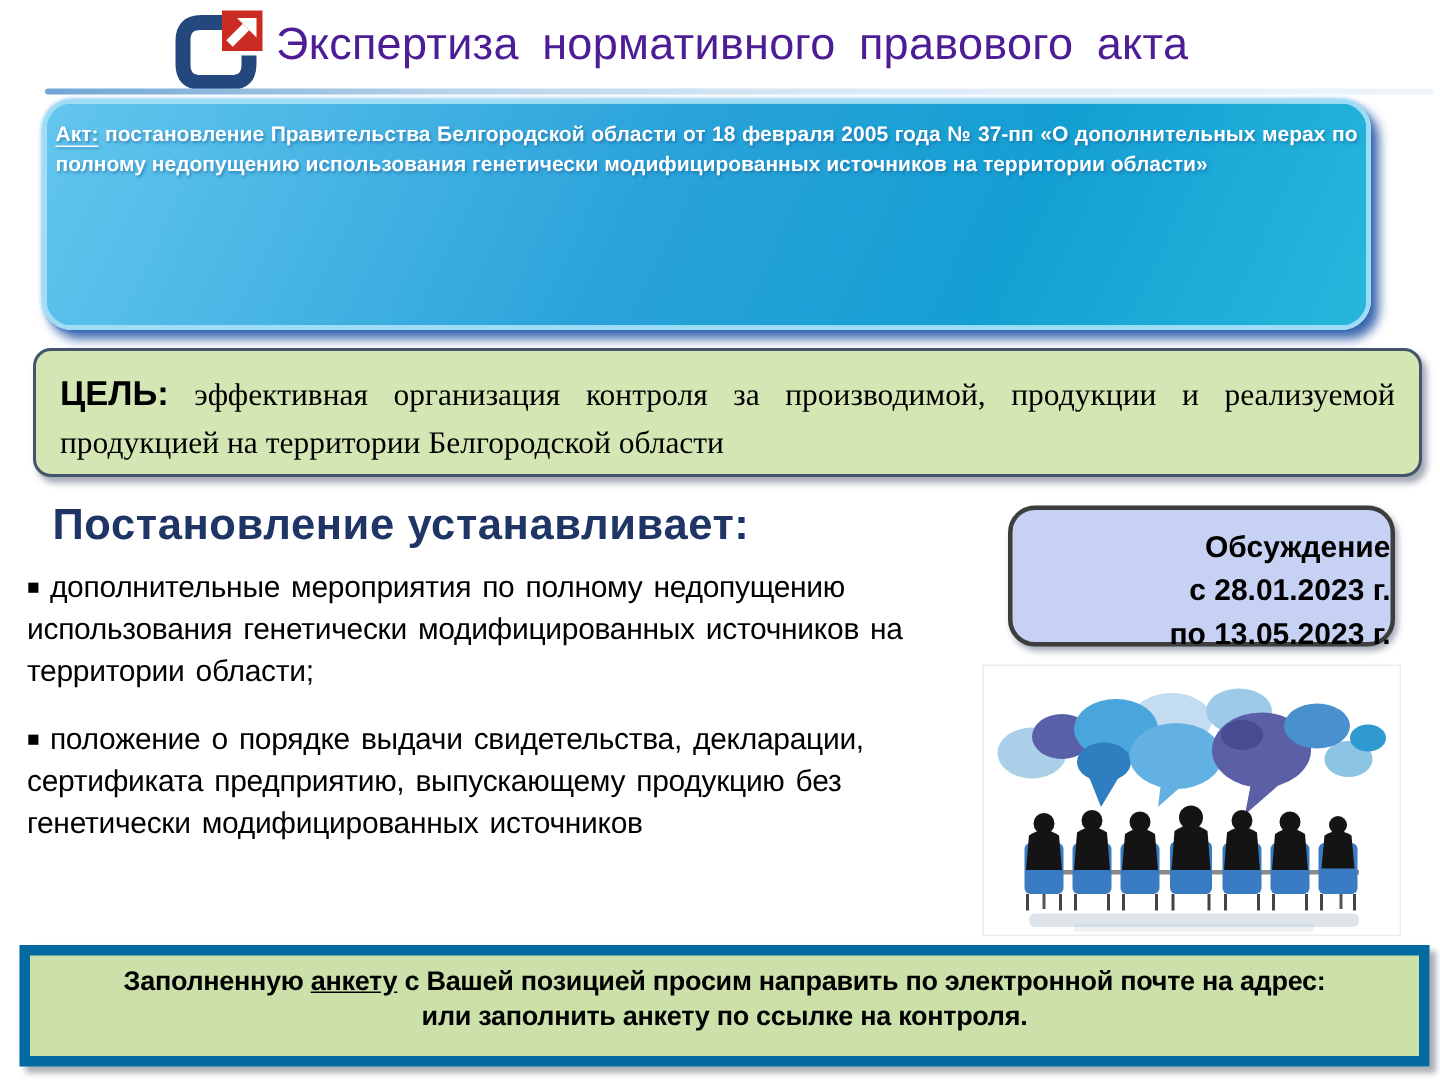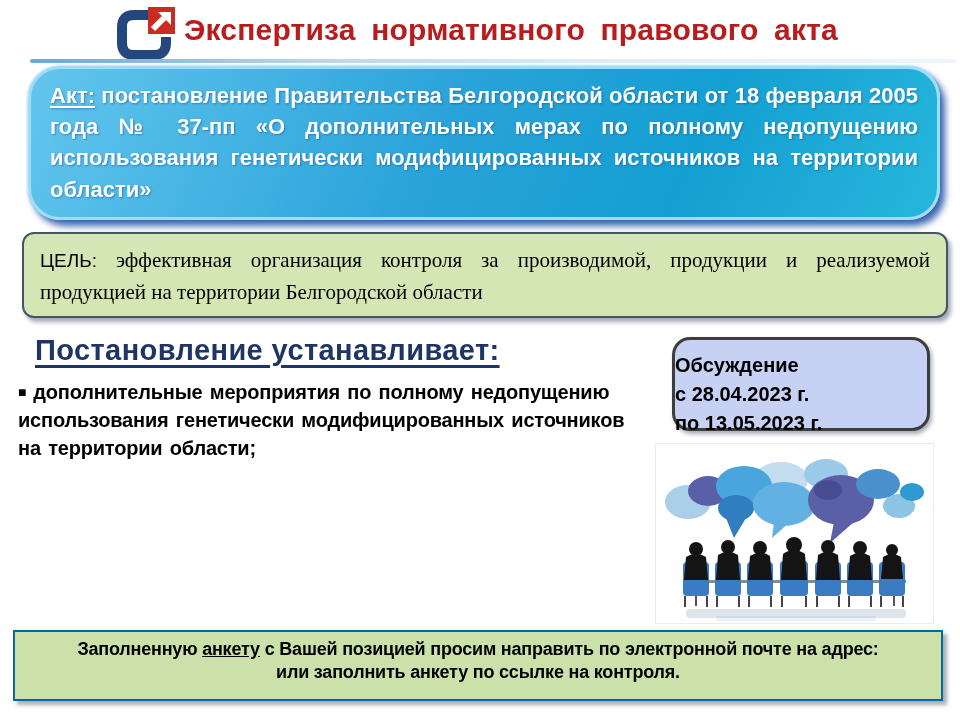--- a/index.html
+++ b/index.html
@@ -5,80 +5,80 @@
   html,body{margin:0;padding:0;}
   body{
     width:960px;height:720px;position:relative;overflow:hidden;
     background:#ffffff;
     font-family:"Liberation Sans", sans-serif;
   }
   
   .logo{position:absolute;left:112px;top:6px;width:64px;height:56px;}
   .slide-title{
     position:absolute;left:184px;top:13px;width:760px;
-    font-size:30px;font-weight:bold;color:#b91c1c;
+    font-size:30px;font-weight:normal;color:#4c1d95;
     letter-spacing:.2px;word-spacing:7px;white-space:nowrap;
   }
   .header-rule{
     position:absolute;left:30px;top:59px;width:926px;height:4px;
     background:linear-gradient(90deg,#6ea6d4 0%,#b9d4ea 30%,#dcebf7 60%,#eef5fb 100%);
     border-radius:2px;
   }
   
   .act-box{
     position:absolute;left:28px;top:66px;width:868px;height:126px;
-    padding:11px 19px;
-    border:3px solid #9fdcf6;border-radius:32px;
+    padding:11px 6px;
+    border:3px solid #9fdcf6;border-radius:20px;
     background:linear-gradient(115deg,#63c6ee 0%,#2aa3da 45%,#149fd2 72%,#27b7dc 100%);
     box-shadow:5px 6px 7px rgba(25,75,160,.85), 0 0 3px rgba(120,190,240,.9);
-    color:#ffffff;font-size:22px;font-weight:bold;line-height:1.42;
+    color:#ffffff;font-size:14px;font-weight:bold;line-height:1.42;
     text-align:justify;text-shadow:1px 1px 2px rgba(25,90,150,.55);
   }
   .act-box .u{text-decoration:underline;text-underline-offset:3px;}
   
   .goal-box{
     position:absolute;left:22px;top:232px;width:890px;height:60px;
     padding:11px 16px;
     background:#d3e6b4;border:2px solid #44546a;border-radius:12px;
     box-shadow:3px 4px 4px rgba(90,100,120,.55);
     font-family:"Liberation Serif", serif;
     font-size:21px;color:#000;line-height:1.5;text-align:justify;
   }
-  .goal-box .lbl{font-family:"Liberation Sans", sans-serif;font-weight:normal;font-size:19px;}
+  .goal-box .lbl{font-family:"Liberation Sans", sans-serif;font-weight:bold;font-size:23px;}
   
   .resolution-heading{
     position:absolute;left:35px;top:334px;
     font-size:29px;font-weight:bold;color:#1e3565;letter-spacing:.4px;
-    text-decoration:underline;text-decoration-thickness:3px;text-underline-offset:5px;
+    text-decoration-thickness:3px;text-underline-offset:5px;
     white-space:nowrap;
   }
   .bullets{position:absolute;left:18px;top:378px;width:622px;}
   .bullet{
-    font-size:20px;font-weight:bold;color:#000;line-height:1.4;
+    font-size:20px;font-weight:normal;color:#000;line-height:1.4;
     margin-bottom:17px;text-align:left;letter-spacing:-.2px;word-spacing:2px;
   }
   .bullet .sq{font-size:14px;margin-right:7px;position:relative;top:-2px;}
   
   .discussion-box{
     position:absolute;left:672px;top:337px;width:252px;height:77px;
     padding-top:11px;
     background:#c6d1f3;border:3px solid #3d3d3d;border-radius:18px;
     box-shadow:2px 3px 4px rgba(125,135,155,.7);
-    text-align:left;font-size:20px;font-weight:bold;color:#000;line-height:1.45;
+    text-align:right;font-size:20px;font-weight:bold;color:#000;line-height:1.45;
   }
   
   .clipart{
     position:absolute;left:655px;top:443px;width:277px;height:179px;
     border:1px solid #ececec;background:#fff;
   }
   
   .footer-bar{
     position:absolute;left:13px;top:630px;width:926px;height:61px;
     padding-top:6px;
-    background:#cbe1a9;border:2px solid #0369a1;
+    background:#cbe1a9;border:7px solid #0369a1;
     box-shadow:4px 4px 4px rgba(110,120,130,.6);
     text-align:center;font-size:18px;font-weight:bold;color:#000;
     line-height:1.3;letter-spacing:-.2px;
   }
   .footer-bar .u{text-decoration:underline;}
   .footer-bar .email{color:#2d5fa8;}
 </style>
 </head>
 <body>
 
@@ -99,25 +99,28 @@
 
 <div class="goal-box">
   <span class="lbl">ЦЕЛЬ:</span><span> эффективная организация контроля за производимой, продукции и реализуемой продукцией на территории Белгородской области</span>
 </div>
 
 <div class="resolution-heading">Постановление устанавливает:</div>
 <div class="bullets">
   <div class="bullet">
     <span class="sq">■</span><span>дополнительные мероприятия по полному недопущению использования генетически модифицированных источников на территории области;</span>
   </div>
+  <div class="bullet">
+    <span class="sq">■</span><span>положение о порядке выдачи свидетельства, декларации, сертификата предприятию, выпускающему продукцию без генетически модифицированных источников</span>
+  </div>
 </div>
 
 <div class="discussion-box">
   <div>Обсуждение</div>
-  <div>с 28.04.2023 г.</div>
+  <div>с 28.01.2023 г.</div>
   <div>по 13.05.2023 г.</div>
 </div>
 
 <div class="clipart">
   <svg viewBox="0 0 277 179" width="277" height="179">
     <rect width="277" height="179" fill="#ffffff"></rect>
 
     <ellipse cx="32" cy="58" rx="23" ry="17" fill="#aacfe8"></ellipse>
     <ellipse cx="125" cy="36" rx="27" ry="18" fill="#c3dcef"></ellipse>
     <ellipse cx="170" cy="30" rx="22" ry="15" fill="#9ccbe9"></ellipse>

